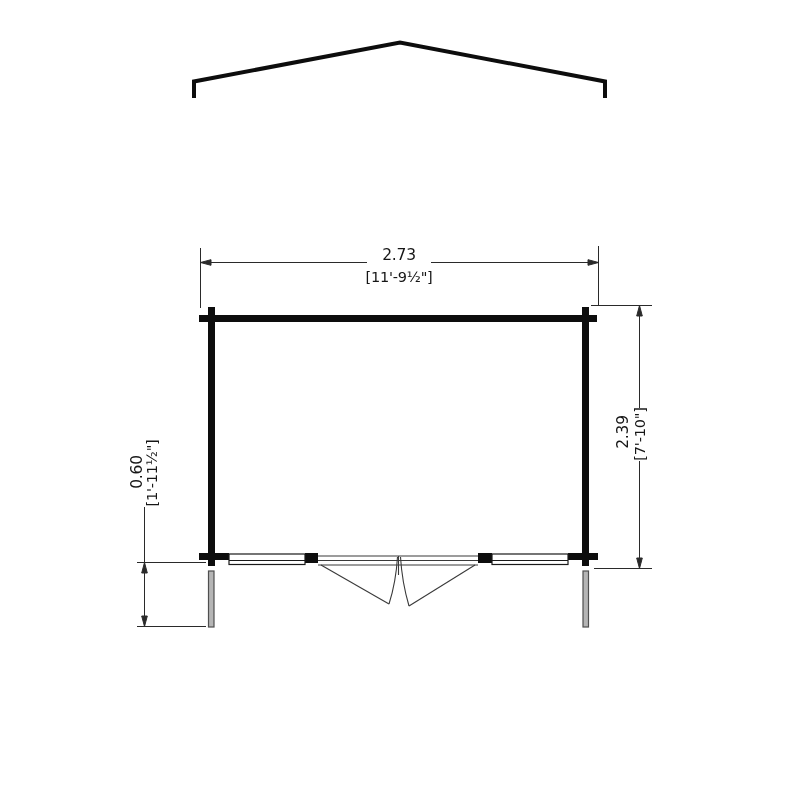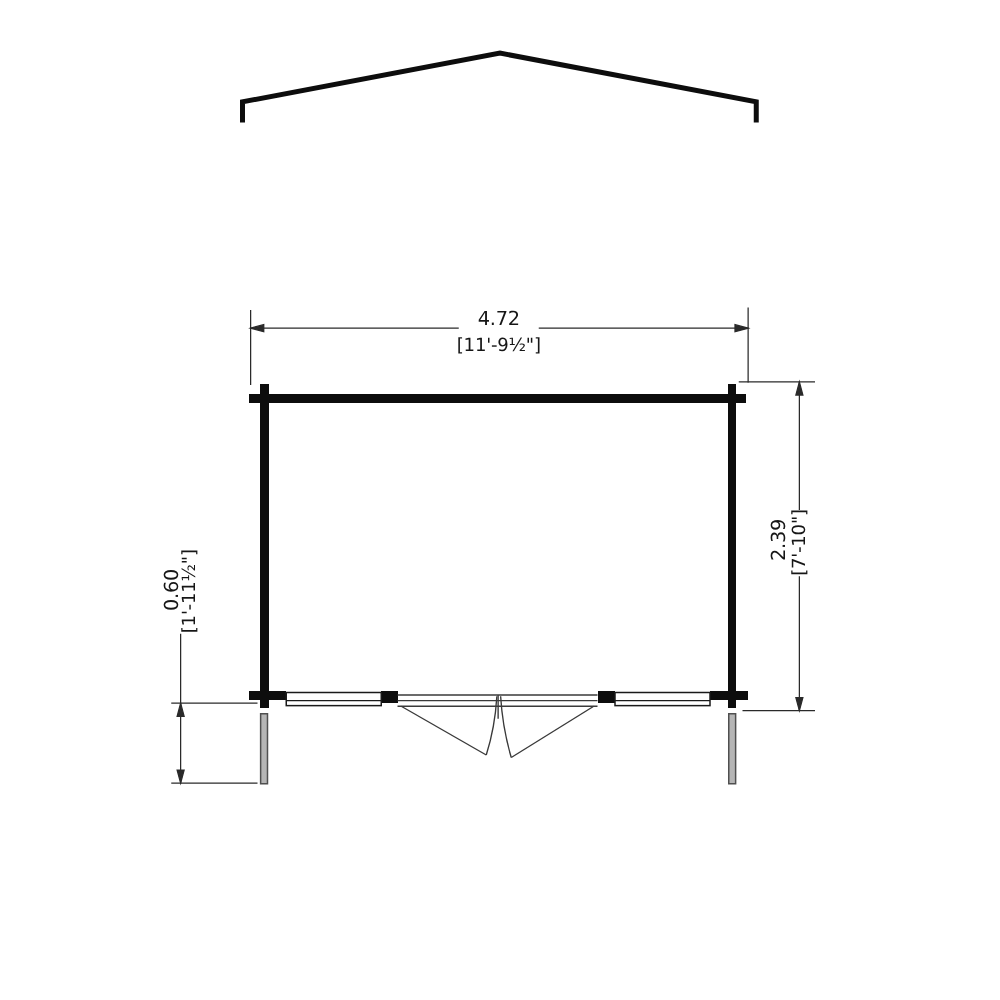--- a/index.html
+++ b/index.html
@@ -109,21 +109,21 @@
 
     <g stroke="#2a2a2a" stroke-width="1" fill="#2a2a2a">
       <line x1="137" y1="562.5" x2="206" y2="562.5"></line>
       <line x1="137" y1="626.5" x2="206" y2="626.5"></line>
       <line x1="144.5" y1="507" x2="144.5" y2="626.5"></line>
       <polygon points="144.5,562.5 141.7,573 147.3,573"></polygon>
       <polygon points="144.5,626.5 141.7,616 147.3,616"></polygon>
     </g>
   </svg>
 
-  <div class="dim-label metric" style="left:399px; top:256px;">4.72</div>
+  <div class="dim-label metric" style="left:399px; top:256px;">2.73</div>
   <div class="dim-label imperial" style="left:399px; top:277px;">[11'-9½"]</div>
 
   <div class="dim-label metric rot" style="left:624px; top:432px;">2.39</div>
   <div class="dim-label imperial rot" style="left:640px; top:434px;">[7'-10"]</div>
 
   <div class="dim-label metric rot" style="left:138px; top:472px;">0.60</div>
   <div class="dim-label imperial rot" style="left:152px; top:473px;">[1'-11½"]</div>
 
 </div>
 

